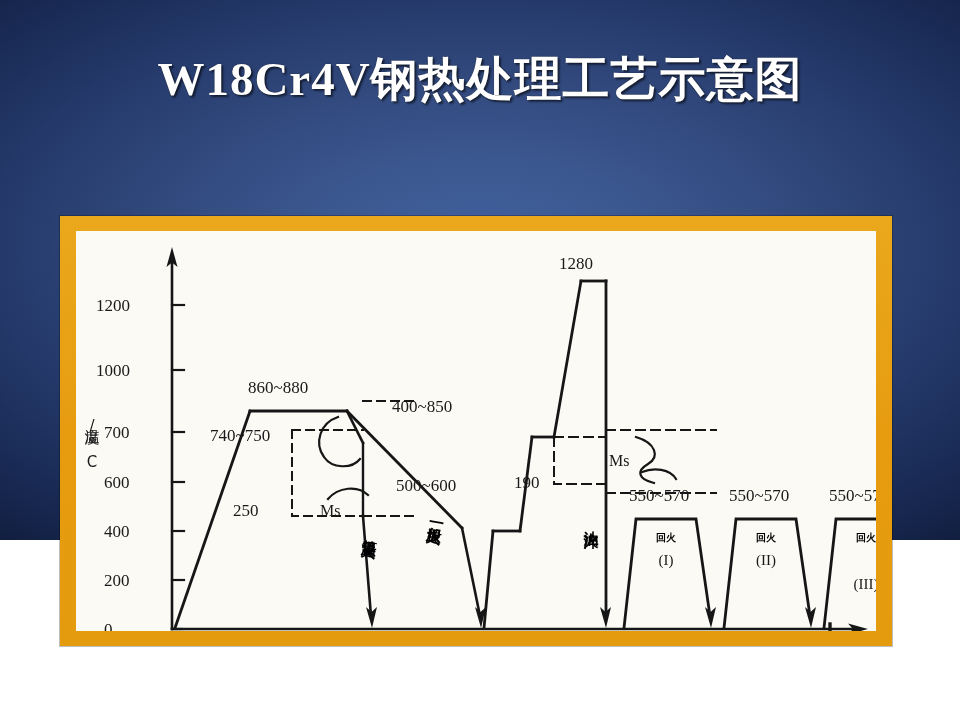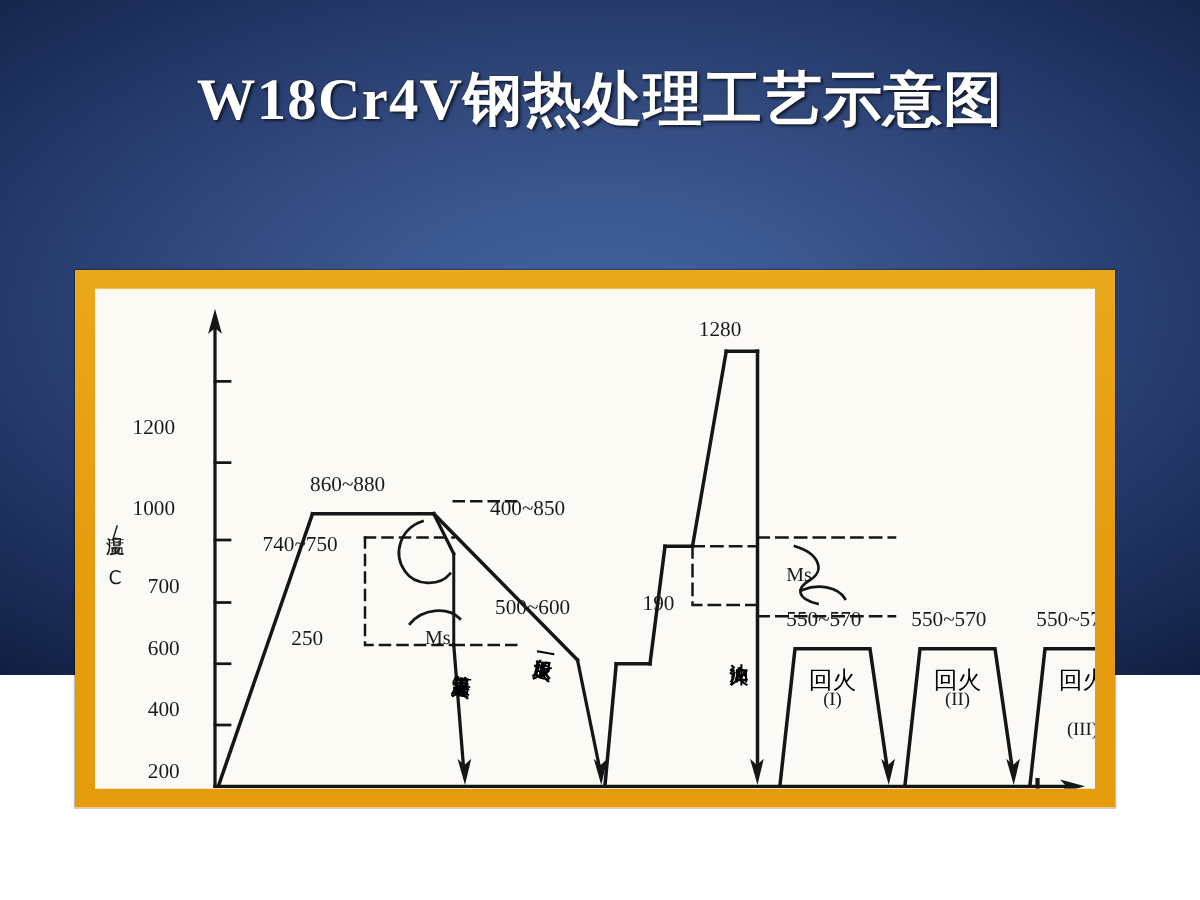--- a/index.html
+++ b/index.html
@@ -78,55 +78,53 @@
   
   .lbl {
     position: absolute;
     color: #1a1a1a;
     font-family: "Liberation Serif", "DejaVu Serif", serif;
     white-space: nowrap;
     line-height: 1;
   }
   .tick {
     font-size: 17px;
-    text-align: center;
+    text-align: left;
     width: 54px;
-    margin-top: 36px;
   }
   .ann {
     font-size: 17px;
   }
   .ann-sm {
     font-size: 15px;
   }
   .cjk {
     font-family: "DejaVu Sans", "Liberation Sans", sans-serif;
-    font-size: 19px;
-    font-weight: normal;
+    font-size: 10px;
+    font-weight: bold;
   }
   .cjk-v {
     font-family: "DejaVu Sans", "Liberation Sans", sans-serif;
     font-size: 15px;
     font-weight: bold;
     writing-mode: vertical-rl;
     text-orientation: upright;
     letter-spacing: 1px;
   }
   .yaxis-title {
     font-family: "DejaVu Sans", "Liberation Sans", sans-serif;
     font-size: 15px;
     writing-mode: vertical-rl;
     text-orientation: upright;
     letter-spacing: 0px;
     color: #1a1a1a;
   }
   .ms-lbl {
     font-size: 16px;
     font-family: "Liberation Serif", "DejaVu Serif", serif;
-    padding-left: 20px;
   }
   .center { text-align: center; }
 </style>
 </head>
 <body>
 
 <div id="slide">
 
   <div id="title">W18Cr4V钢热处理工艺示意图</div>
 

